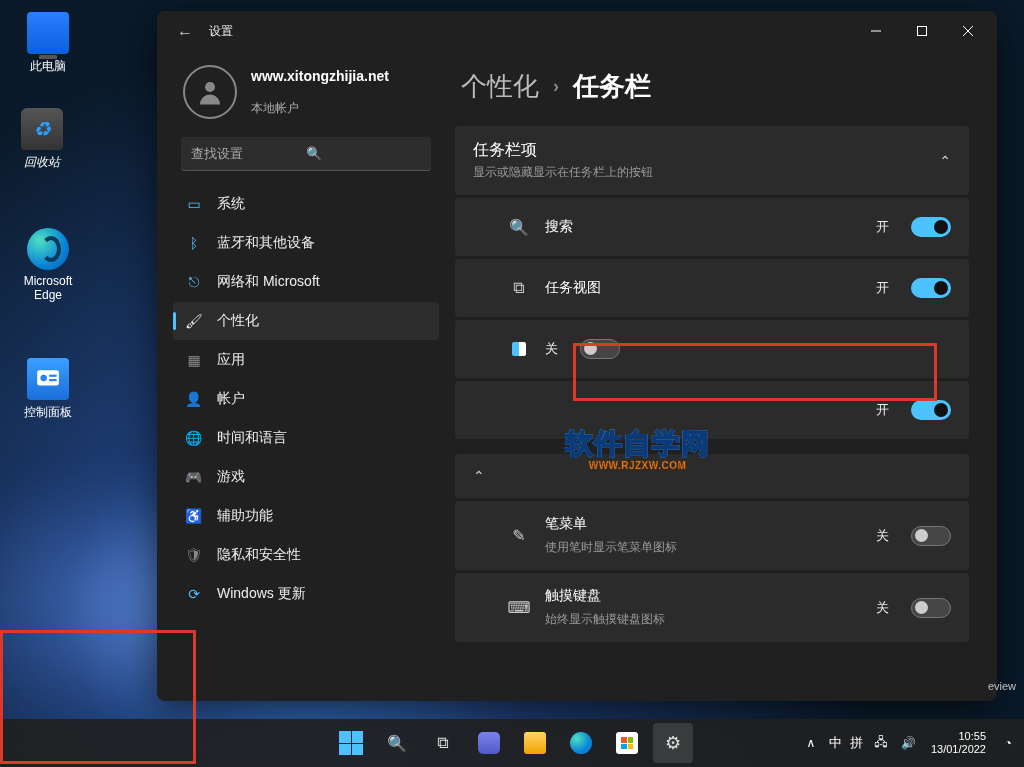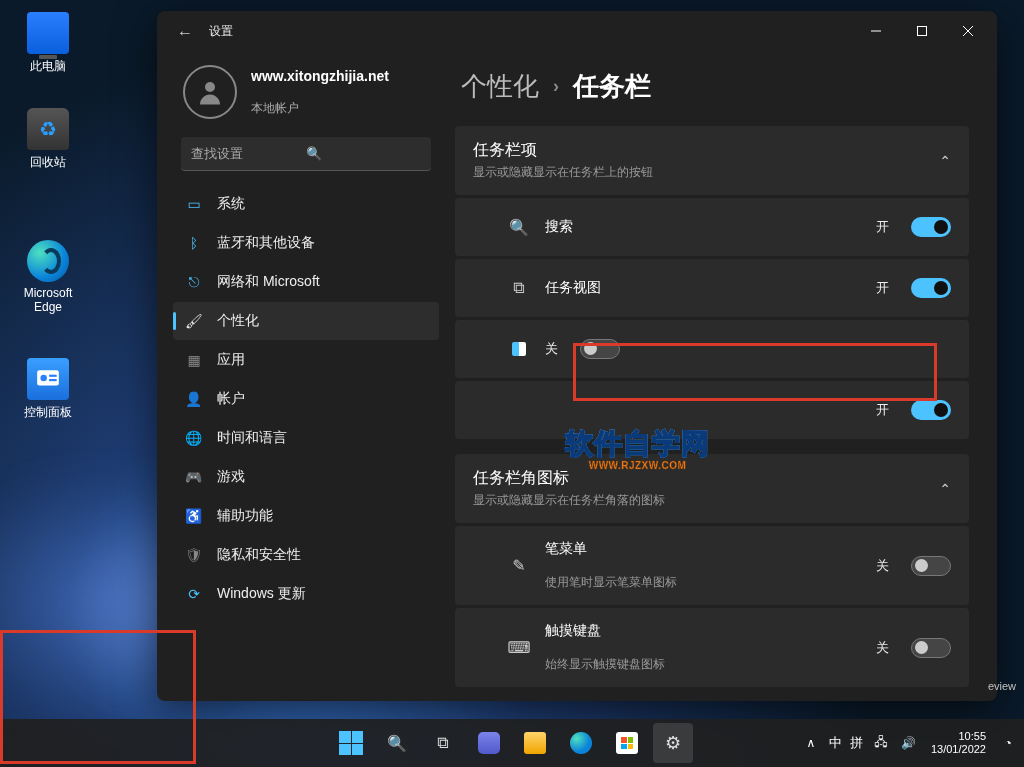--- a/index.html
+++ b/index.html
@@ -51,21 +51,21 @@
 
   .section-head{ background:#2b2b2b; border-radius:4px; padding:14px 18px; display:flex; align-items:center; margin-bottom:3px;}
   .section-head .sh-txt{flex:1;}
   .section-head .sh-title{font-size:16px;}
   .section-head .sh-sub{font-size:12px; color:#999; margin-top:3px;}
   .chev{font-size:14px;color:#ccc;}
 
   .opt-row{ background:#2b2b2b; border-radius:4px; padding:14px 18px; display:flex; align-items:center; margin-bottom:3px; gap:16px; min-height:58px;}
   .opt-row .o-ico{width:20px; display:flex; justify-content:center; color:#ccc;}
   .opt-row .o-label{flex:1; font-size:14px;}
-  .opt-row .o-sub{font-size:12px;color:#999;margin-top:16px;}
+  .opt-row .o-sub{font-size:12px;color:#999;margin-top:6px;}
   .opt-row .o-state{font-size:13px; color:#eee; margin-right:6px;}
   .toggle{ width:40px; height:20px; border-radius:10px; position:relative; }
   .toggle.on{background:#4cc2ff;}
   .toggle.on::after{content:"";position:absolute;right:3px;top:3px;width:14px;height:14px;border-radius:50%;background:#111;}
   .toggle.off{background:#454545;border:1px solid #777;}
   .toggle.off::after{content:"";position:absolute;left:3px;top:2px;width:13px;height:13px;border-radius:50%;background:#ccc;}
   .red-box-1{ position:absolute; left:573px; top:343px; width:364px; height:58px; border:3px solid #d93a2a; pointer-events:none; z-index:50;}
   .red-box-2{ position:absolute; left:0px; top:630px; width:196px; height:134px; border:3px solid #d93a2a; pointer-events:none; z-index:50;}
 
   .watermark{ position:absolute; left:565px; top:425px; z-index:60; font-size:28px; font-weight:800; font-family:"Microsoft YaHei"; pointer-events:none; }
@@ -93,25 +93,25 @@
 
 <div class="desktop">
   <div class="swirl"></div>
     <div class="swirl2"></div>
 </div>
 
 <div class="desk-icon di-pc" style="left:10px;top:12px;">
   <div class="ico"></div>
   <div>此电脑</div>
 </div>
-<div class="desk-icon di-bin" style="left:10px;top:108px;">
+<div class="desk-icon di-bin" style="left:4px;top:108px;font-style:italic;">
   <div class="ico"></div>
   <div>回收站</div>
 </div>
-<div class="desk-icon di-edge" style="left:10px;top:240px;">
+<div class="desk-icon di-edge" style="left:10px;top:228px;">
   <div class="ico"></div>
   <div style="line-height:1.2;">Microsoft Edge</div>
 </div>
 <div class="desk-icon di-ctrl" style="left:10px;top:358px;">
   <div class="ico">
     <svg viewBox="0 0 24 24">
         <rect x="2" y="4" width="20" height="14" rx="2" fill="#fff"></rect>
         <circle cx="8" cy="11" r="3" fill="#2a7fff"></circle>
         <rect x="13" y="8" width="7" height="2" fill="#2a7fff"></rect>
         <rect x="13" y="12" width="7" height="2" fill="#2a7fff"></rect>
@@ -253,24 +253,20 @@
         <div style="width:20px"></div>
         <div class="o-ico"></div>
         <div class="o-label"></div>
         <div class="o-state">开</div>
         <div class="toggle on"></div>
       </div>
 
       <div style="height:12px"></div>
 
       <div class="section-head">
-        <div class="sh-txt">
-          <div class="sh-title">任务栏角图标</div>
-          <div class="sh-sub">显示或隐藏显示在任务栏角落的图标</div>
-        </div>
         <div class="chev">⌃</div>
       </div>
 
       <div class="opt-row">
         <div style="width:20px"></div>
         <div class="o-ico">✎</div>
         <div style="flex:1">
           <div class="o-label" style="flex:none">笔菜单</div>
           <div class="o-sub">使用笔时显示笔菜单图标</div>
         </div>

